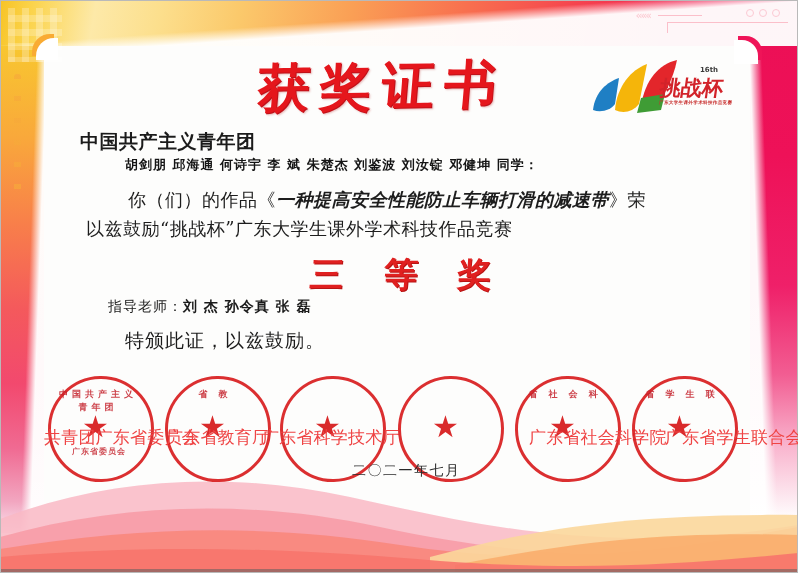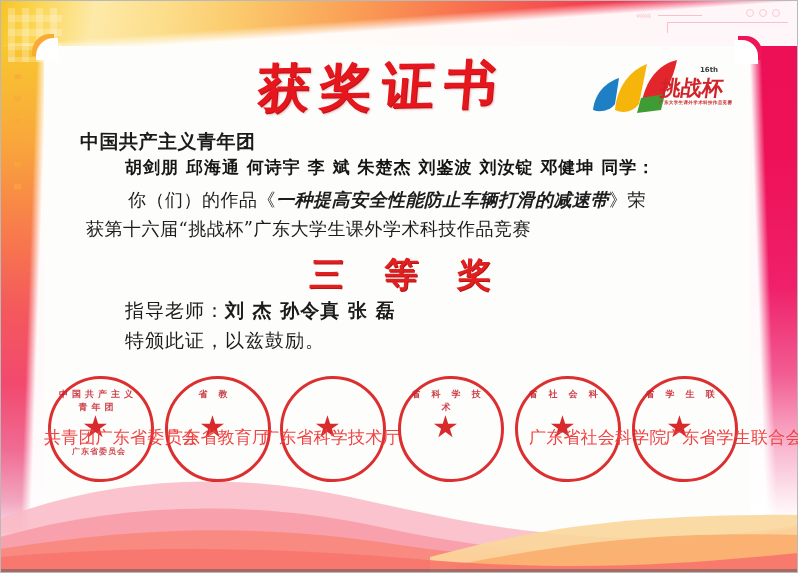--- a/index.html
+++ b/index.html
@@ -140,21 +140,21 @@
 
   .school{
     position:absolute;left:80px;top:129px;
     font-family:"DejaVu Serif","Liberation Serif",serif;
     font-size:19px;font-weight:bold;color:#1b1b1b;
     letter-spacing:.5px;white-space:nowrap;
   }
   .names{
     position:absolute;left:125px;top:156px;
     font-family:"DejaVu Serif","Liberation Serif",serif;
-    font-size:17px;font-weight:bold;color:#151515;
+    font-size:13px;font-weight:bold;color:#151515;
     letter-spacing:1px;white-space:nowrap;
   }
   .body-l1{
     position:absolute;left:128px;top:188px;
     font-family:"DejaVu Serif","Liberation Serif",serif;
     font-size:18px;color:#1d1d1d;letter-spacing:.5px;white-space:nowrap;
   }
   .body-l1 b{font-weight:bold;font-style:italic;}
   .body-l2{
     position:absolute;left:86px;top:217px;
@@ -166,23 +166,23 @@
     position:absolute;left:310px;top:252px;
     font-family:"DejaVu Serif","Liberation Serif",serif;
     font-size:34px;font-weight:bold;color:#e02020;
     letter-spacing:14px;
     transform:skewX(-5deg);
     text-shadow:1px 1px 0 #b81414;
     white-space:nowrap;
   }
 
   .teachers{
-    position:absolute;left:125px;top:298px;
-    font-family:"DejaVu Serif","Liberation Serif",serif;
-    font-size:19px;color:#1b1b1b;letter-spacing:1px;white-space:nowrap;
+    position:absolute;left:108px;top:298px;
+    font-family:"DejaVu Serif","Liberation Serif",serif;
+    font-size:14px;color:#1b1b1b;letter-spacing:1px;white-space:nowrap;
   }
   .teachers b{font-weight:bold;}
   .closing{
     position:absolute;left:125px;top:328px;
     font-family:"DejaVu Serif","Liberation Serif",serif;
     font-size:19px;color:#1b1b1b;letter-spacing:1px;white-space:nowrap;
   }
 
   
   .seals{position:absolute;left:0;top:376px;width:686px;height:112px;}
@@ -287,21 +287,21 @@
     <div class="logo-caption">广东大学生课外学术科技作品竞赛</div>
 
     <div class="school">中国共产主义青年团</div>
 
     <div class="names">胡剑朋 邱海通 何诗宇 李 斌 朱楚杰 刘鉴波 刘汝锭 邓健坤 同学：</div>
 
     <div class="body-l1">
       <span class="u">你（们）的作品《</span><b class="u">一种提高安全性能防止车辆打滑的减速带</b><span class="u">》荣</span>
     </div>
 
-    <div class="body-l2">获第十六届“挑战杯”广东大学生课外学术科技作品竞赛</div>
+    <div class="body-l2">以兹鼓励“挑战杯”广东大学生课外学术科技作品竞赛</div>
 
     <div class="award">三 等 奖</div>
 
     <div class="teachers">
       <span class="u">指导老师：</span><b class="u">刘 杰 孙令真 张 磊</b>
     </div>
 
     <div class="closing">特颁此证，以兹鼓励。</div>
 
     <div class="seals">
@@ -322,35 +322,35 @@
       <div class="seal-label" style="left:166px;">广东省教育厅</div>
 
       <div class="seal" style="left:280px;">
         <div class="seal-ring"></div>
         <div class="seal-star">★</div>
       </div>
       <div class="seal-label" style="left:262px;">广东省科学技术厅</div>
 
       <div class="seal" style="left:398px;">
         <div class="seal-ring"></div>
-        <div class="seal-arc">省 科 学 技 术</div>
         <div class="seal-star">★</div>
       </div>
 
       <div class="seal" style="left:515px;">
         <div class="seal-ring"></div>
         <div class="seal-arc">省 社 会 科</div>
         <div class="seal-star">★</div>
       </div>
       <div class="seal-label" style="left:501px;padding-left:28px;">广东省社会科学院</div>
 
       <div class="seal" style="left:632px;">
         <div class="seal-ring"></div>
         <div class="seal-arc">省 学 生 联</div>
         <div class="seal-star">★</div>
       </div>
       <div class="seal-label" style="left:618px;margin-left:47px;">广东省学生联合会</div>
 
     </div>
 
+    <div class="date">二〇二一年七月</div>
 
   </div>
 </div>
 
 </body></html>

